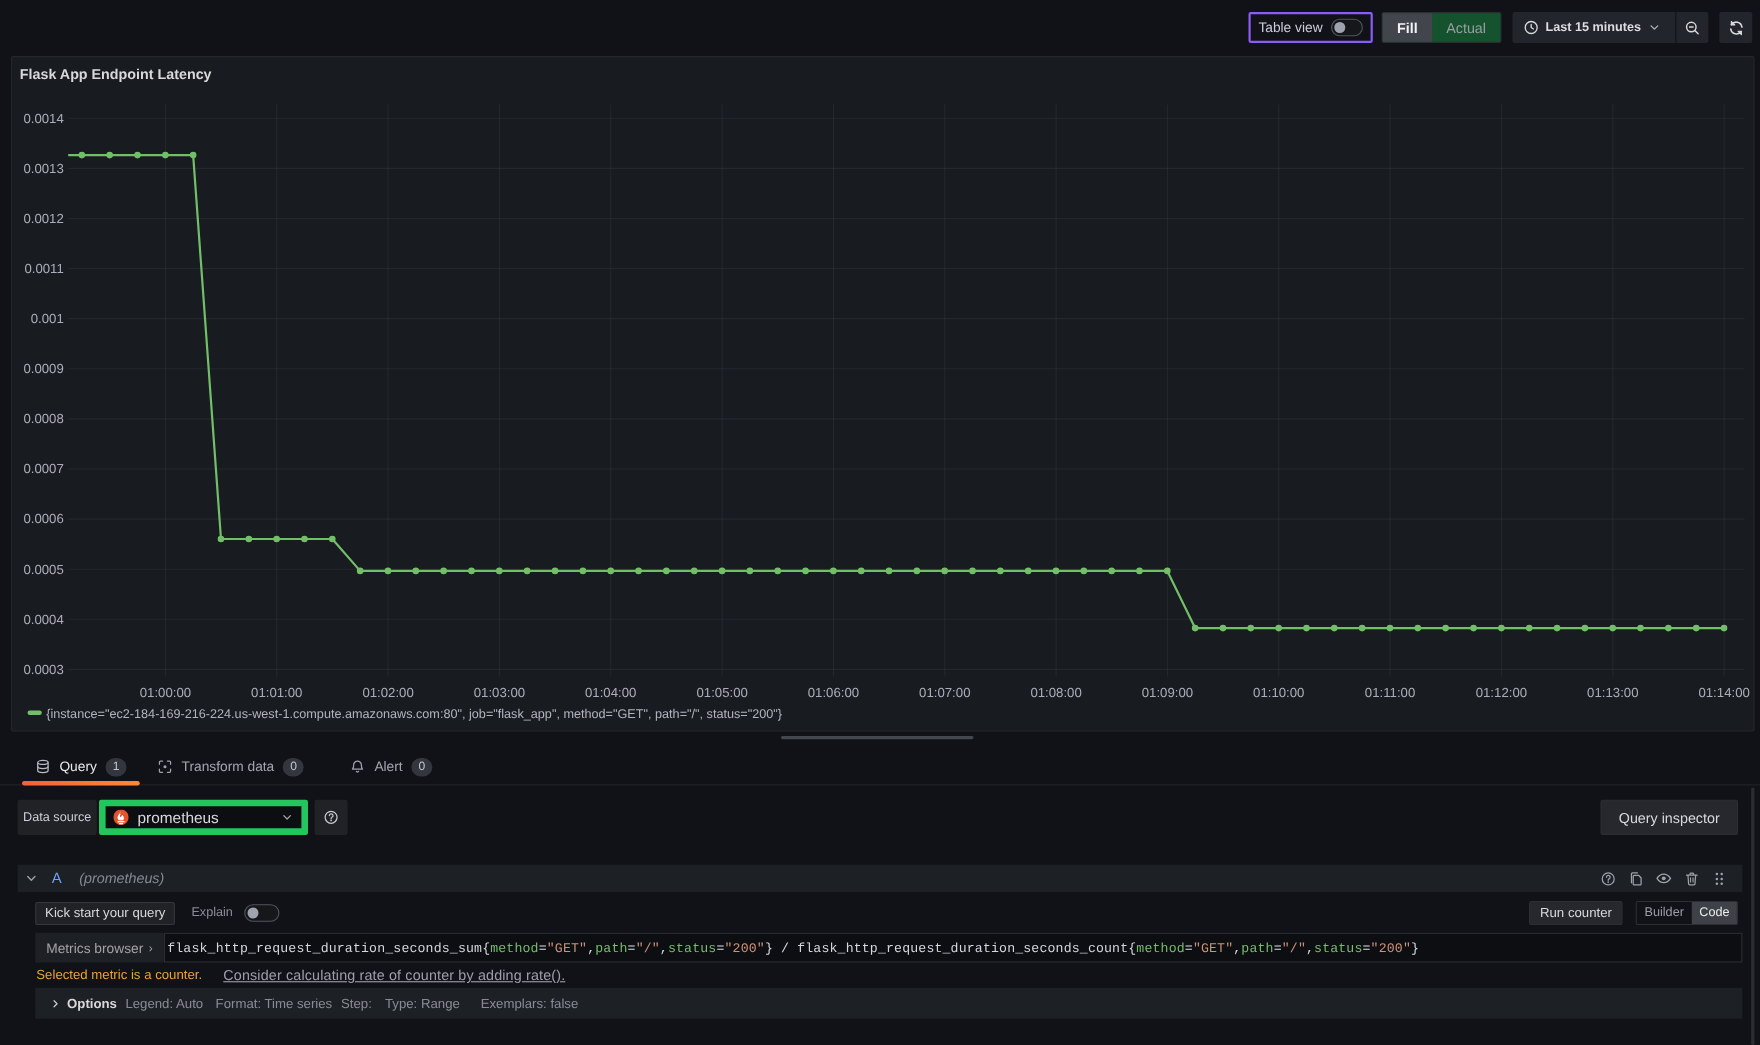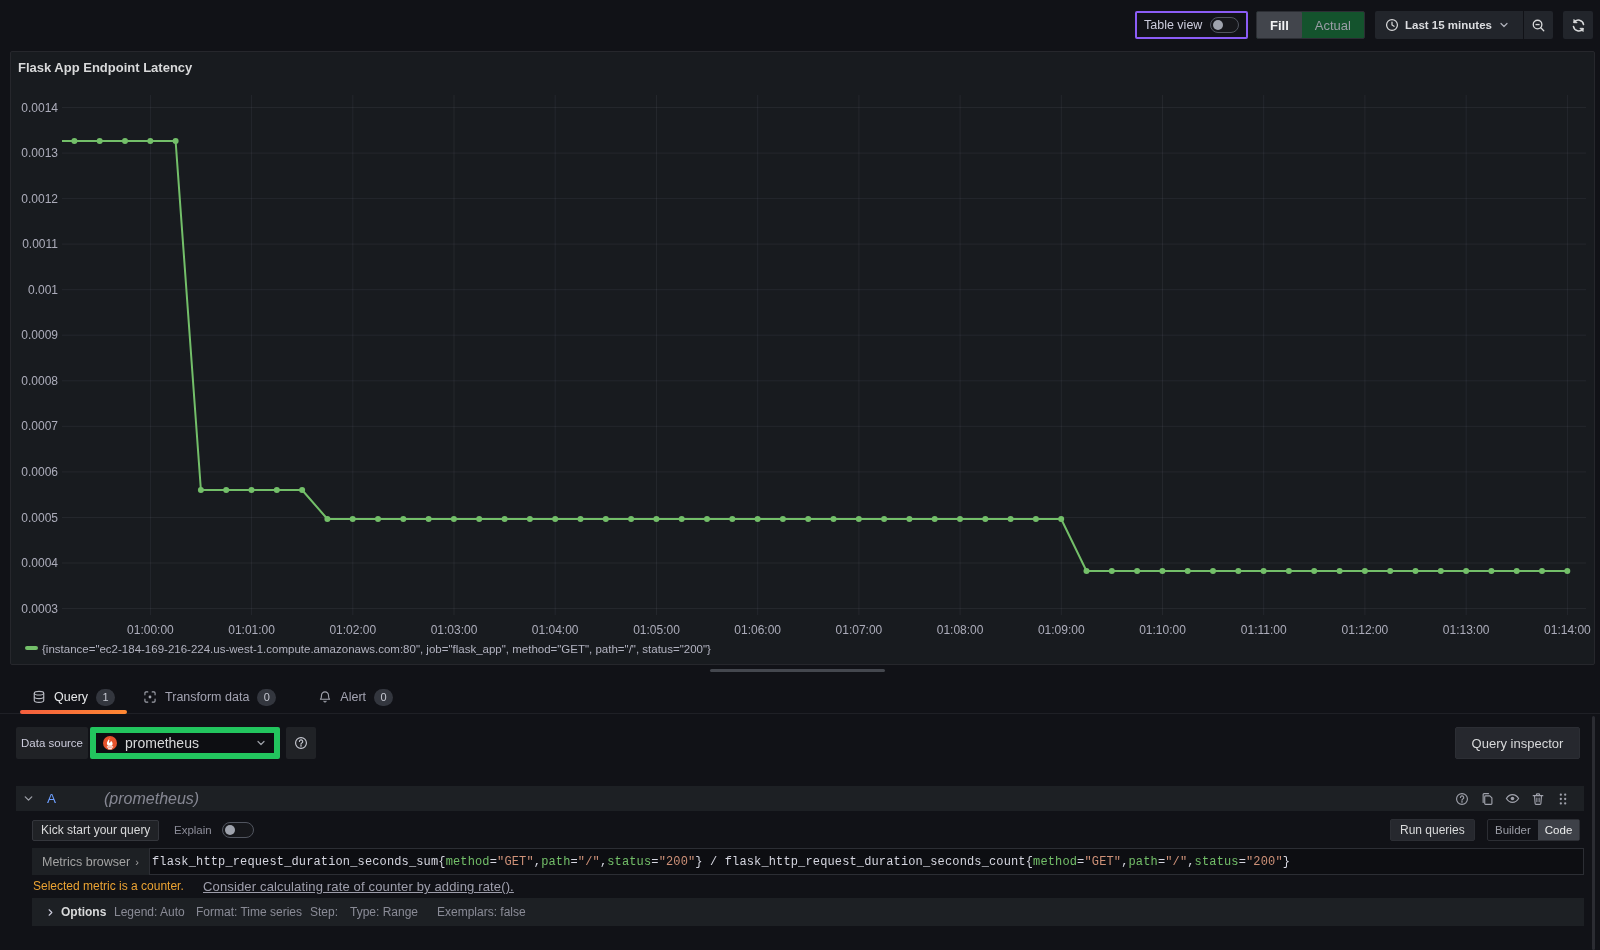--- a/index.html
+++ b/index.html
@@ -37,21 +37,21 @@
 .dssel span{font-size:14px;color:#d8d9da;flex:1}
 .helpbtn{width:30px;background:#202226;border-radius:2px;display:flex;align-items:center;justify-content:center;margin-right:5px}
 .qopts{background:#202226;border-radius:2px;position:relative;width:1131px}
 .qopts>*{position:absolute;top:50%;transform:translateY(-50%)}
 .qopts .blue{font-size:12.5px;font-weight:500;color:#6e9fff;white-space:nowrap}
 .qopts .g{font-size:12px;color:rgba(204,204,220,0.62);white-space:nowrap}
 .qinsp{left:1455px;top:727px;width:125px;height:32px;background:#26282e;border:1px solid #2c2e34;border-radius:2px;display:flex;align-items:center;justify-content:center;font-size:13px;font-weight:500;color:#d8d9da}
 
 .arow{left:16px;top:786px;width:1568px;height:25px;background:#1d2024;display:flex;align-items:center;padding:0 6px}
 .arow .a{color:#6e9fff;font-size:13.5px;font-weight:500;margin-left:12px}
-.arow .ds{color:rgba(204,204,220,0.6);font-size:16px;font-style:italic;margin-left:48px}
+.arow .ds{color:rgba(204,204,220,0.6);font-size:13px;font-style:italic;margin-left:16px}
 .aicons{position:absolute;right:14px;display:flex;align-items:center;gap:11px}
 
 .kick{left:32px;top:819px;height:22px;display:flex;align-items:center;position:absolute}
 .kickbtn{height:21px;background:#202226;border:1px solid #34363c;border-radius:2px;display:flex;align-items:center;padding:0 8px;font-size:12px;font-weight:500;color:#d8d9da}
 .kick .ex{font-size:11.5px;color:rgba(204,204,220,0.65);white-space:nowrap}
 .kick .switch{margin-left:8px}
 
 .mbrow{left:32px;top:848px;height:27px;display:flex;align-items:stretch;width:1552px}
 .mblabel{background:#1d2024;display:flex;align-items:center;padding:0 10px;gap:5px;font-size:12.5px;font-weight:500;color:#a3a3a3;width:117px}
 .codebox{flex:1;background:#0d0e12;border:1px solid #2c2e34;display:flex;align-items:center;padding:0 2px;font-family:"Liberation Mono",monospace;font-size:12px;letter-spacing:0.14px;color:#d5d6e0;white-space:pre}
@@ -318,21 +318,21 @@
       </svg>
     </div>
 </div>
 <div class="abs kick">
   <div class="kickbtn">Kick start your query</div>
   <span class="ex" style="position:absolute;left:142px">Explain</span>
   <div class="switch" style="position:absolute;left:182px;top:3px">
       <i></i>
     </div>
 </div>
-<div class="abs" style="left:1390px;top:819px;height:22px;background:#26282e;border:1px solid #2c2e34;border-radius:2px;display:flex;align-items:center;padding:0 9px;font-size:12px;font-weight:500;color:#d8d9da">Run queries</div>
+<div class="abs" style="left:1390px;top:819px;height:22px;background:#26282e;border:1px solid #2c2e34;border-radius:2px;display:flex;align-items:center;padding:0 9px;font-size:12px;font-weight:500;color:#d8d9da">Run counter</div>
 <div class="abs" style="left:1487px;top:819px;height:22px;border:1px solid #2c2e34;border-radius:2px;display:flex;background:#111217">
   <div style="display:flex;align-items:center;padding:0 7px;font-size:11.5px;font-weight:500;color:#9b9da6">Builder</div>
   <div style="display:flex;align-items:center;padding:0 7px;font-size:11.5px;font-weight:400;color:#eceded;background:#3e4148">Code</div>
 </div>
 
 <div class="abs mbrow">
   <div class="mblabel">Metrics browser <span style="font-size:11px">›</span></div>
   <div class="codebox">flask_http_request_duration_seconds_sum{<span class="ln">method</span>=<span class="st">"GET"</span>,<span class="ln">path</span>=<span class="st">"/"</span>,<span class="ln">status</span>=<span class="st">"200"</span>} / flask_http_request_duration_seconds_count{<span class="ln">method</span>=<span class="st">"GET"</span>,<span class="ln">path</span>=<span class="st">"/"</span>,<span class="ln">status</span>=<span class="st">"200"</span>}</div>
 </div>
 <div class="abs warn">

